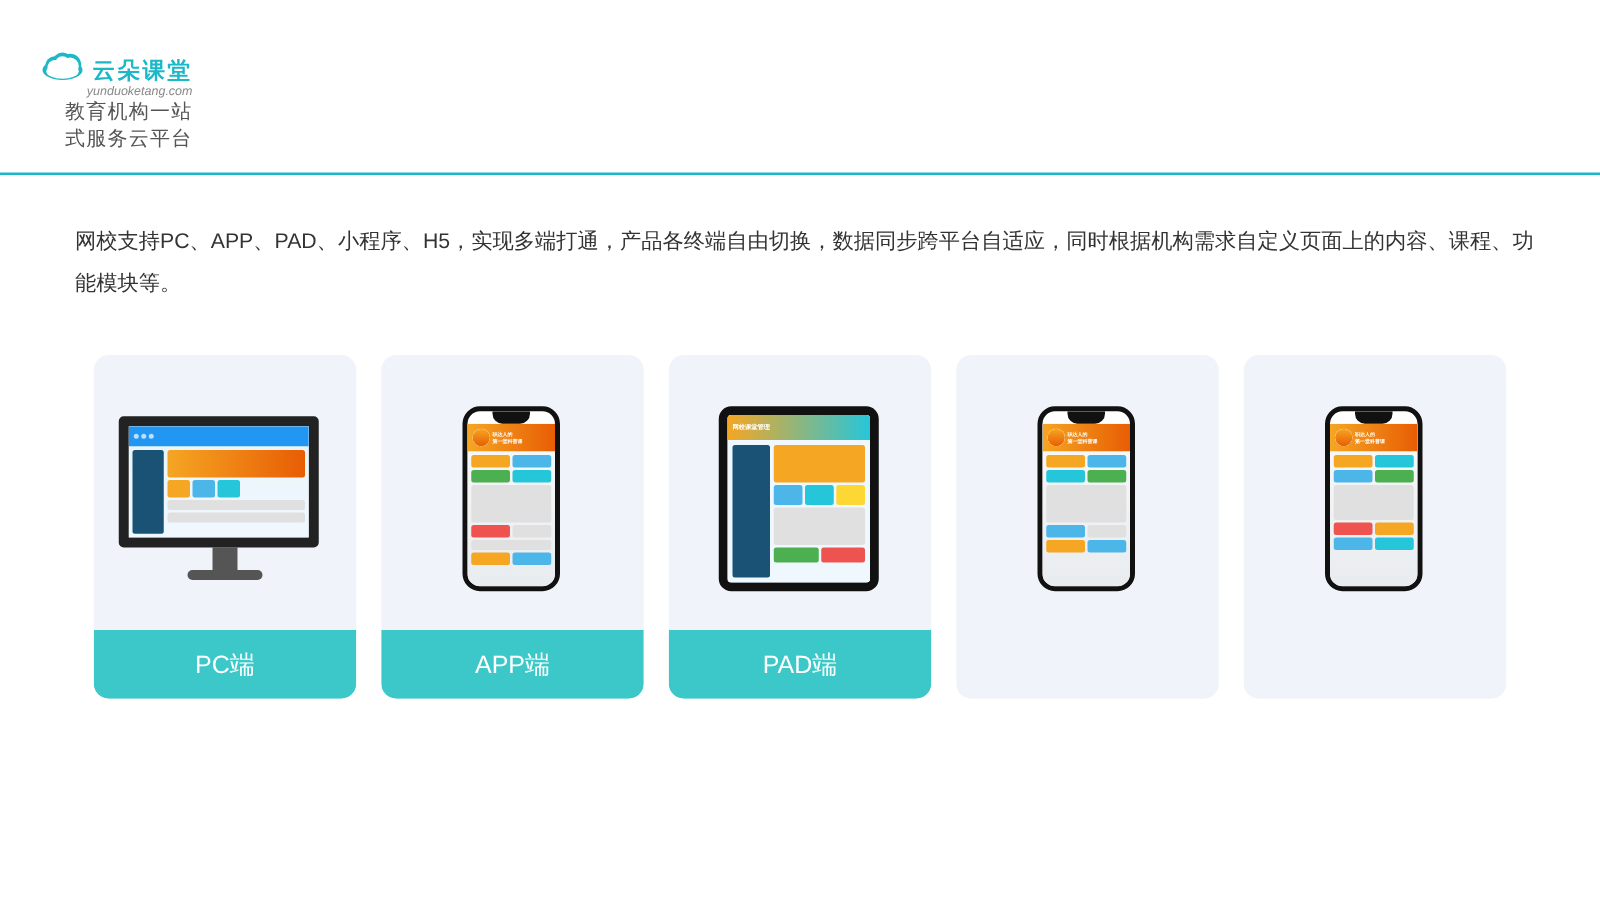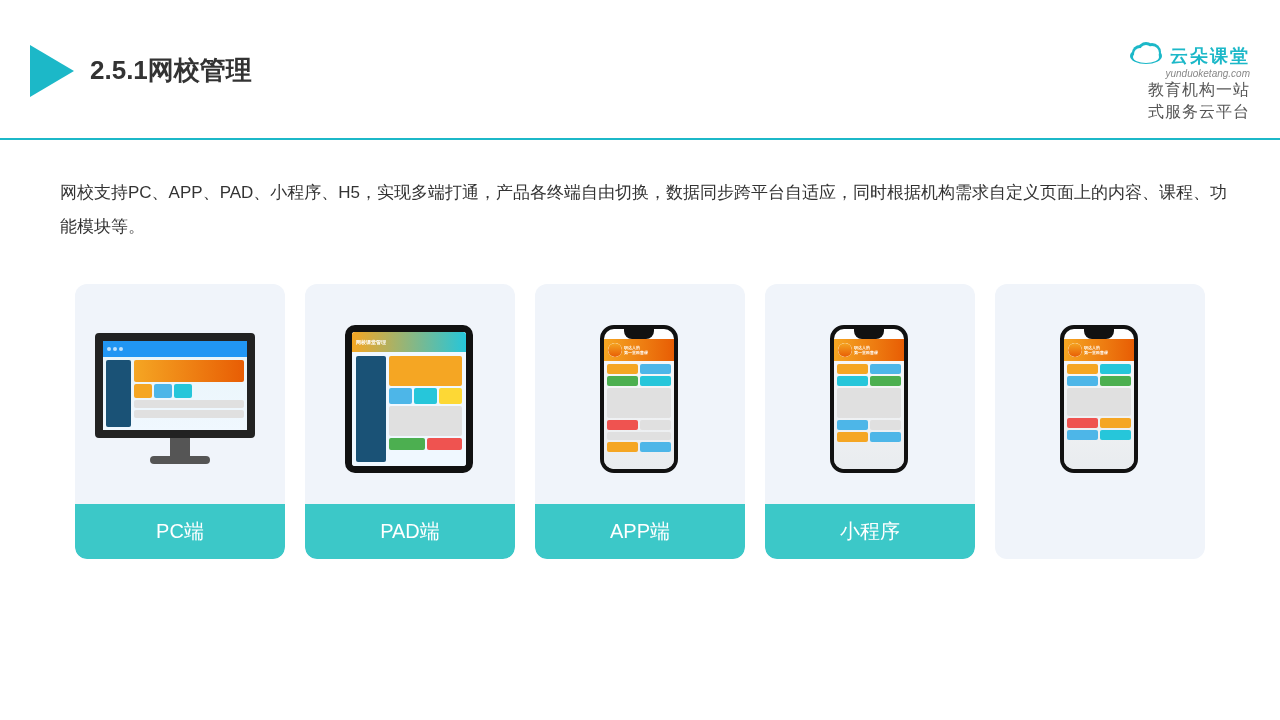--- a/index.html
+++ b/index.html
@@ -366,24 +366,20 @@
     .pad-block.yellow { background: #fdd835; height: 15px; }
     .pad-block.green { background: #4caf50; height: 15px; }
 
     
     .card-label.teal { background: #3cc8c8; }
   </style>
 </head>
 <body>
 
 <div class="header">
-  <div class="header-left">
-    <div class="logo-triangle"></div>
-    <span class="page-title">2.5.1网校管理</span>
-  </div>
   <div class="header-right">
     <div class="brand-logo">
       <div class="brand-cloud">
 
         <svg width="40" height="30" viewBox="0 0 40 30">
           <ellipse cx="20" cy="18" rx="16" ry="8" fill="#1cb8c8"></ellipse>
           <ellipse cx="14" cy="15" rx="8" ry="8" fill="#1cb8c8"></ellipse>
           <ellipse cx="26" cy="14" rx="9" ry="9" fill="#1cb8c8"></ellipse>
           <ellipse cx="20" cy="12" rx="8" ry="8" fill="#1cb8c8"></ellipse>
 
@@ -439,20 +435,63 @@
         </div>
         <div class="monitor-neck"></div>
         <div class="monitor-base"></div>
       </div>
     </div>
     <div class="card-label teal">PC端</div>
   </div>
 
   <div class="card">
     <div class="card-image-area">
+      <div class="phone-mockup">
+        <div class="phone-body">
+          <div class="phone-notch"></div>
+          <div class="phone-screen">
+            <div class="phone-screen-header">
+              <div class="phone-avatar">
+                <div style="width:100%;height:100%;background:linear-gradient(#f5a623,#e85d04);border-radius:50%;"></div>
+              </div>
+              <div class="phone-screen-text">职达人的<br>第一堂科普课</div>
+            </div>
+            <div class="phone-content">
+              <div class="phone-row">
+                <div class="phone-chip orange"></div>
+                <div class="phone-chip blue"></div>
+              </div>
+              <div class="phone-row">
+                <div class="phone-chip green"></div>
+                <div class="phone-chip teal"></div>
+              </div>
+              <div class="phone-row">
+                <div class="phone-chip" style="background:#e0e0e0;height:30px;"></div>
+              </div>
+              <div class="phone-row">
+                <div class="phone-chip red"></div>
+                <div class="phone-chip" style="background:#e0e0e0;"></div>
+              </div>
+              <div class="phone-row">
+                <div class="phone-chip" style="background:#e0e0e0;height:8px;"></div>
+              </div>
+              <div class="phone-row">
+                <div class="phone-chip orange"></div>
+                <div class="phone-chip blue"></div>
+              </div>
+            </div>
+          </div>
+        </div>
+      </div>
+    </div>
+    <div class="card-label teal">APP端</div>
+  </div>
+
+  <div class="card">
+    <div class="card-image-area">
       <div class="pad-mockup">
         <div class="pad-body">
           <div class="pad-screen">
             <div class="pad-screen-header">
               <span style="font-size:5px;color:#fff;font-weight:bold;">网校课堂管理</span>
             </div>
             <div class="pad-content">
               <div class="pad-left-col">
                 <div class="pad-block" style="background:#1a5276;height:100%;border-radius:2px;"></div>
               </div>
@@ -488,117 +527,73 @@
                 <div style="width:100%;height:100%;background:linear-gradient(#f5a623,#e85d04);border-radius:50%;"></div>
               </div>
               <div class="phone-screen-text">职达人的<br>第一堂科普课</div>
             </div>
             <div class="phone-content">
               <div class="phone-row">
                 <div class="phone-chip orange"></div>
                 <div class="phone-chip blue"></div>
               </div>
               <div class="phone-row">
+                <div class="phone-chip teal"></div>
                 <div class="phone-chip green"></div>
-                <div class="phone-chip teal"></div>
               </div>
               <div class="phone-row">
                 <div class="phone-chip" style="background:#e0e0e0;height:30px;"></div>
               </div>
               <div class="phone-row">
-                <div class="phone-chip red"></div>
+                <div class="phone-chip" style="background:#4db6e8;"></div>
                 <div class="phone-chip" style="background:#e0e0e0;"></div>
-              </div>
-              <div class="phone-row">
-                <div class="phone-chip" style="background:#e0e0e0;height:8px;"></div>
               </div>
               <div class="phone-row">
                 <div class="phone-chip orange"></div>
                 <div class="phone-chip blue"></div>
               </div>
             </div>
           </div>
         </div>
       </div>
     </div>
-    <div class="card-label teal">APP端</div>
   </div>
 
   <div class="card">
     <div class="card-image-area">
       <div class="phone-mockup">
         <div class="phone-body">
           <div class="phone-notch"></div>
           <div class="phone-screen">
             <div class="phone-screen-header">
               <div class="phone-avatar">
                 <div style="width:100%;height:100%;background:linear-gradient(#f5a623,#e85d04);border-radius:50%;"></div>
               </div>
               <div class="phone-screen-text">职达人的<br>第一堂科普课</div>
             </div>
             <div class="phone-content">
               <div class="phone-row">
                 <div class="phone-chip orange"></div>
+                <div class="phone-chip teal"></div>
+              </div>
+              <div class="phone-row">
                 <div class="phone-chip blue"></div>
-              </div>
-              <div class="phone-row">
+                <div class="phone-chip green"></div>
+              </div>
+              <div class="phone-row">
+                <div class="phone-chip" style="background:#e0e0e0;height:28px;"></div>
+              </div>
+              <div class="phone-row">
+                <div class="phone-chip" style="background:#ef5350;"></div>
+                <div class="phone-chip orange"></div>
+              </div>
+              <div class="phone-row">
+                <div class="phone-chip blue"></div>
                 <div class="phone-chip teal"></div>
-                <div class="phone-chip green"></div>
-              </div>
-              <div class="phone-row">
-                <div class="phone-chip" style="background:#e0e0e0;height:30px;"></div>
-              </div>
-              <div class="phone-row">
-                <div class="phone-chip" style="background:#4db6e8;"></div>
-                <div class="phone-chip" style="background:#e0e0e0;"></div>
-              </div>
-              <div class="phone-row">
-                <div class="phone-chip orange"></div>
-                <div class="phone-chip blue"></div>
               </div>
             </div>
           </div>
         </div>
       </div>
     </div>
-    <div class="card-label teal">小程序</div>
   </div>
 
-  <div class="card">
-    <div class="card-image-area">
-      <div class="phone-mockup">
-        <div class="phone-body">
-          <div class="phone-notch"></div>
-          <div class="phone-screen">
-            <div class="phone-screen-header">
-              <div class="phone-avatar">
-                <div style="width:100%;height:100%;background:linear-gradient(#f5a623,#e85d04);border-radius:50%;"></div>
-              </div>
-              <div class="phone-screen-text">职达人的<br>第一堂科普课</div>
-            </div>
-            <div class="phone-content">
-              <div class="phone-row">
-                <div class="phone-chip orange"></div>
-                <div class="phone-chip teal"></div>
-              </div>
-              <div class="phone-row">
-                <div class="phone-chip blue"></div>
-                <div class="phone-chip green"></div>
-              </div>
-              <div class="phone-row">
-                <div class="phone-chip" style="background:#e0e0e0;height:28px;"></div>
-              </div>
-              <div class="phone-row">
-                <div class="phone-chip" style="background:#ef5350;"></div>
-                <div class="phone-chip orange"></div>
-              </div>
-              <div class="phone-row">
-                <div class="phone-chip blue"></div>
-                <div class="phone-chip teal"></div>
-              </div>
-            </div>
-          </div>
-        </div>
-      </div>
-    </div>
-  </div>
-
 </div>
 
 </body></html>

